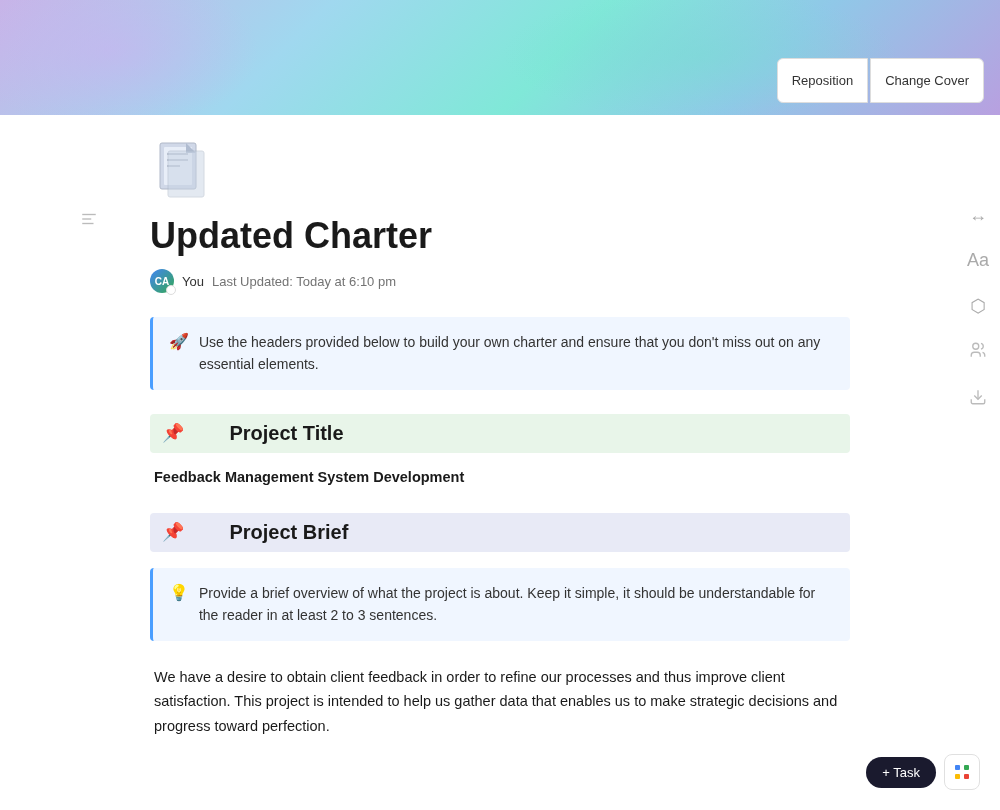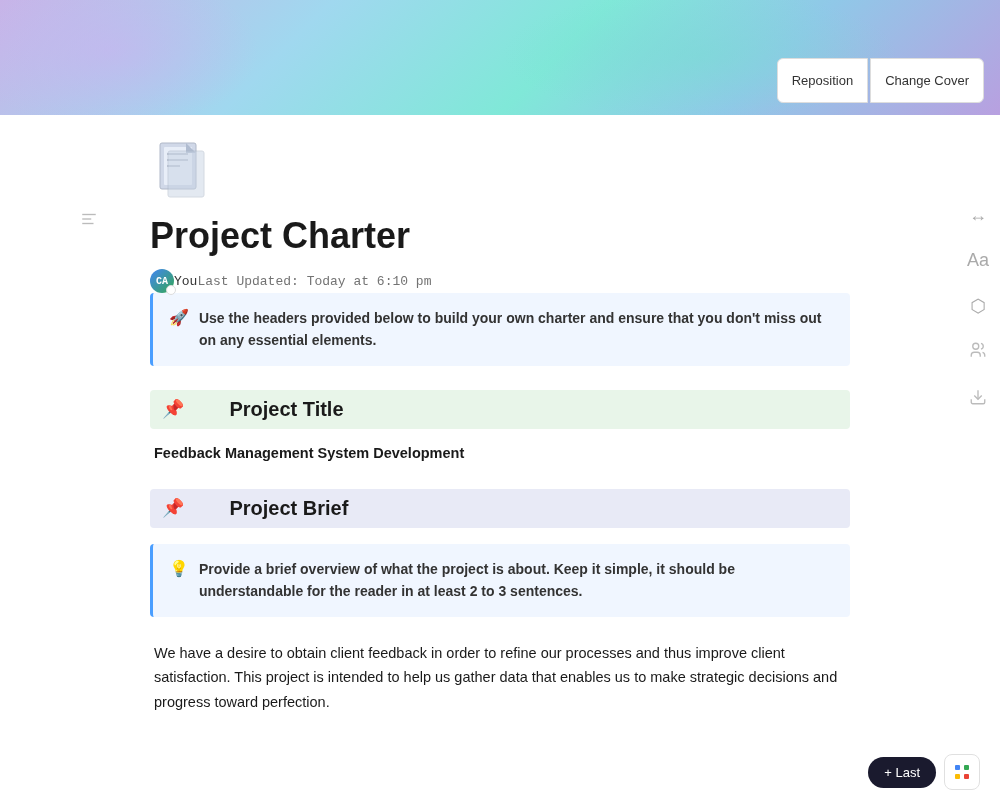--- a/index.html
+++ b/index.html
@@ -87,21 +87,22 @@
     .page-title {
       font-size: 36px;
       font-weight: 700;
       color: #1a1a1a;
       margin-bottom: 12px;
     }
 
     .author-row {
       display: flex;
       align-items: center;
-      font-family: Liberation Mono, monospace;
+      gap: 8px;
+      margin-bottom: 24px;
     }
     .avatar {
       width: 24px;
       height: 24px;
       border-radius: 50%;
       background: linear-gradient(135deg, #4285f4, #34a853);
       display: flex;
       align-items: center;
       justify-content: center;
       font-size: 10px;
@@ -145,21 +146,20 @@
     }
     .callout-icon {
       font-size: 16px;
       flex-shrink: 0;
       margin-top: 1px;
     }
     .callout-text {
       font-size: 14px;
       color: #333;
       line-height: 1.6;
-      font-weight: bold;
     }
 
     
     .section-header {
       background: #e8f5e9;
       border-radius: 4px;
       padding: 8px 12px;
       margin-bottom: 16px;
       display: flex;
       align-items: center;
@@ -283,21 +283,21 @@
       <line x1="17" y1="15" x2="38" y2="15" stroke="#b0b8c8" stroke-width="1.5"></line>
       <line x1="17" y1="21" x2="38" y2="21" stroke="#b0b8c8" stroke-width="1.5"></line>
       <line x1="17" y1="27" x2="30" y2="27" stroke="#b0b8c8" stroke-width="1.5"></line>
 
       <polygon points="36,4 46,14 36,14" fill="#b0bcd0"></polygon>
 
       <rect x="18" y="12" width="36" height="46" rx="2" fill="#c8d4e4" stroke="#a8b4c4" stroke-width="1" opacity="0.5"></rect>
     </svg>
   </div>
 
-  <h1 class="page-title">Project Charter</h1>
+  <h1 class="page-title">Updated Charter</h1>
 
   <div class="author-row">
     <div class="avatar">
       <span>CA</span>
       <div class="avatar-badge">▲</div>
     </div>
     <span class="author-name">You</span>
     <span class="last-updated">
       <span>Last Updated:</span>
       <span>Today at 6:10 pm</span>
@@ -325,21 +325,21 @@
     <div class="callout">
       <span class="callout-icon">💡</span>
       <span class="callout-text">Provide a brief overview of what the project is about. Keep it simple, it should be understandable for the reader in at least 2 to 3 sentences.</span>
     </div>
     <div class="body-text">We have a desire to obtain client feedback in order to refine our processes and thus improve client satisfaction. This project is intended to help us gather data that enables us to make strategic decisions and progress toward perfection.</div>
   </div>
 
 </div>
 
 <div class="bottom-right">
-  <button class="task-btn">+ Last</button>
+  <button class="task-btn">+ Task</button>
   <button class="apps-btn">
     <svg width="18" height="18" viewBox="0 0 18 18" fill="none">
       <rect x="2" y="2" width="5" height="5" rx="1" fill="#4285f4"></rect>
       <rect x="11" y="2" width="5" height="5" rx="1" fill="#34a853"></rect>
       <rect x="2" y="11" width="5" height="5" rx="1" fill="#fbbc05"></rect>
       <rect x="11" y="11" width="5" height="5" rx="1" fill="#ea4335"></rect>
     </svg>
   </button>
 </div>
 

